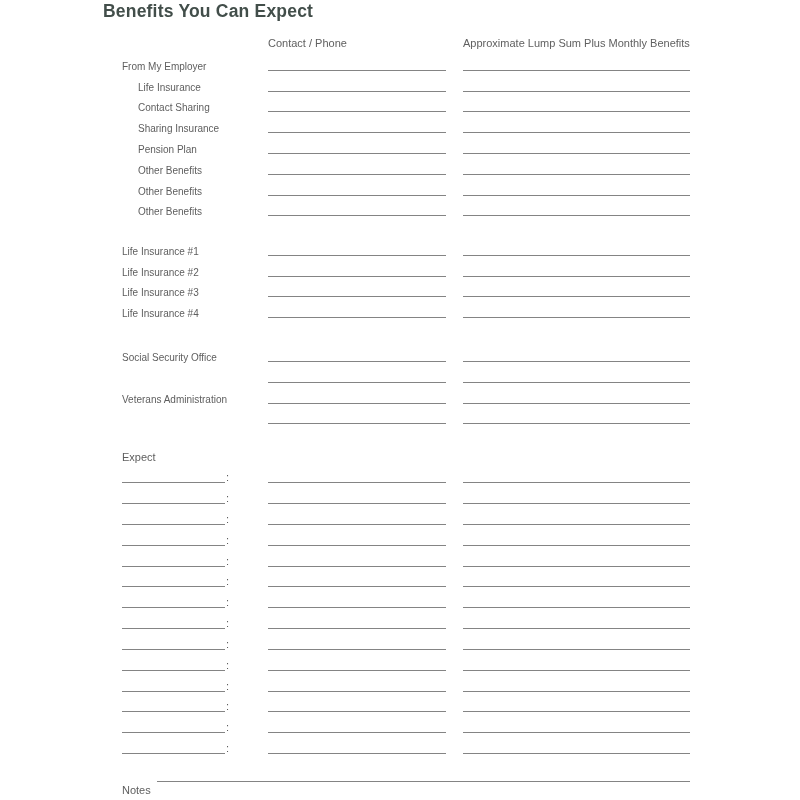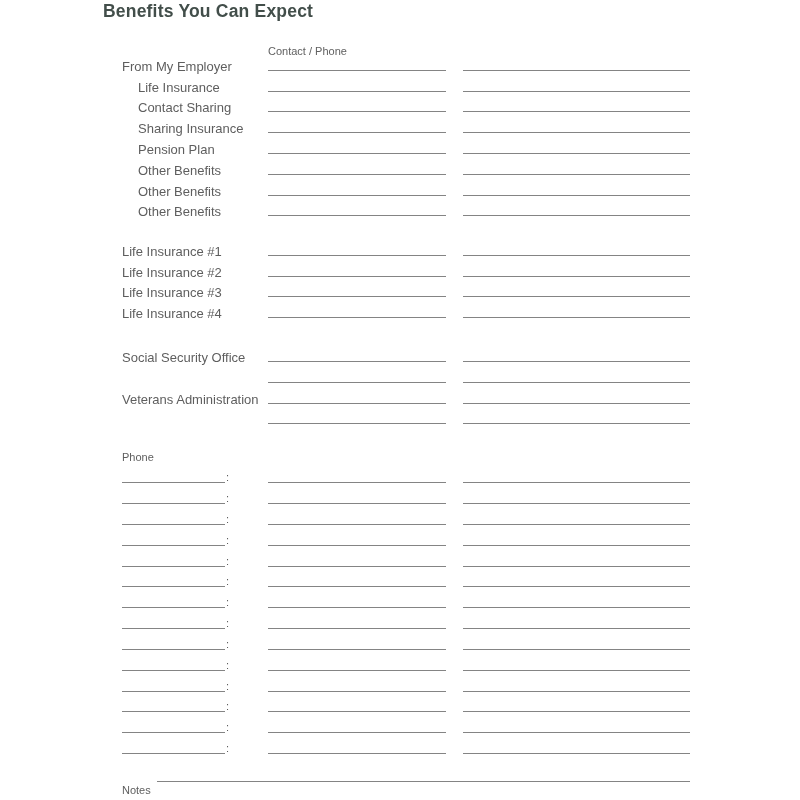--- a/index.html
+++ b/index.html
@@ -25,21 +25,20 @@
     color: #424e4a;
     letter-spacing: 0.2px;
     white-space: nowrap;
   }
   .col-header {
     position: absolute;
     top: 37px;
     font-size: 11px;
     color: #606060;
     white-space: nowrap;
-    margin-top: 8px;
   }
   #hdr-contact { left: 268px; }
   #hdr-benefits { left: 463px; }
 
   .section {
     position: absolute;
     left: 0;
     width: 800px;
   }
   #sec-employer { top: 50px; }
@@ -51,21 +50,21 @@
     position: relative;
     height: 20.8px;
     width: 800px;
   }
   #sec-other .frow { height: 20.85px; }
 
   .lbl {
     position: absolute;
     left: 122px;
     bottom: -2px;
-    font-size: 13px;
+    font-size: 10px;
     line-height: 13px;
     color: #5e5e5e;
     white-space: nowrap;
   }
   .lbl.indent { left: 138px; margin-top: 48px; }
 
   .line {
     position: absolute;
     bottom: 0;
     height: 0;
@@ -127,20 +126,21 @@
 </style>
 </head>
 <body>
 
 <div class="sheet">
 
   <div class="title">Benefits You Can Expect</div>
 
   <div class="col-header" id="hdr-contact">Contact / Phone</div>
 
+  <div class="col-header" id="hdr-benefits">Approximate Lump Sum Plus Monthly Benefits</div>
 
   <div class="section" id="sec-employer">
       <div class="frow">
         <span class="lbl">From My Employer</span>
         <div class="line contact"></div>
         <div class="line benefits"></div>
       </div>
       <div class="frow">
         <span class="lbl indent">Life Insurance</span>
         <div class="line contact"></div>
@@ -213,21 +213,21 @@
         <span class="lbl">Veterans Administration</span>
         <div class="line contact"></div>
         <div class="line benefits"></div>
       </div>
       <div class="frow">
         <div class="line contact"></div>
         <div class="line benefits"></div>
       </div>
     </div>
 
-  <div class="other-heading">Phone</div>
+  <div class="other-heading">Expect</div>
 
   <div class="section" id="sec-other">
       <div class="frow">
         <span class="other-label-wrap">
           <span class="other-label-line"></span>
           <span class="other-colon">:</span>
         </span>
         <div class="line contact"></div>
         <div class="line benefits"></div>
       </div>

